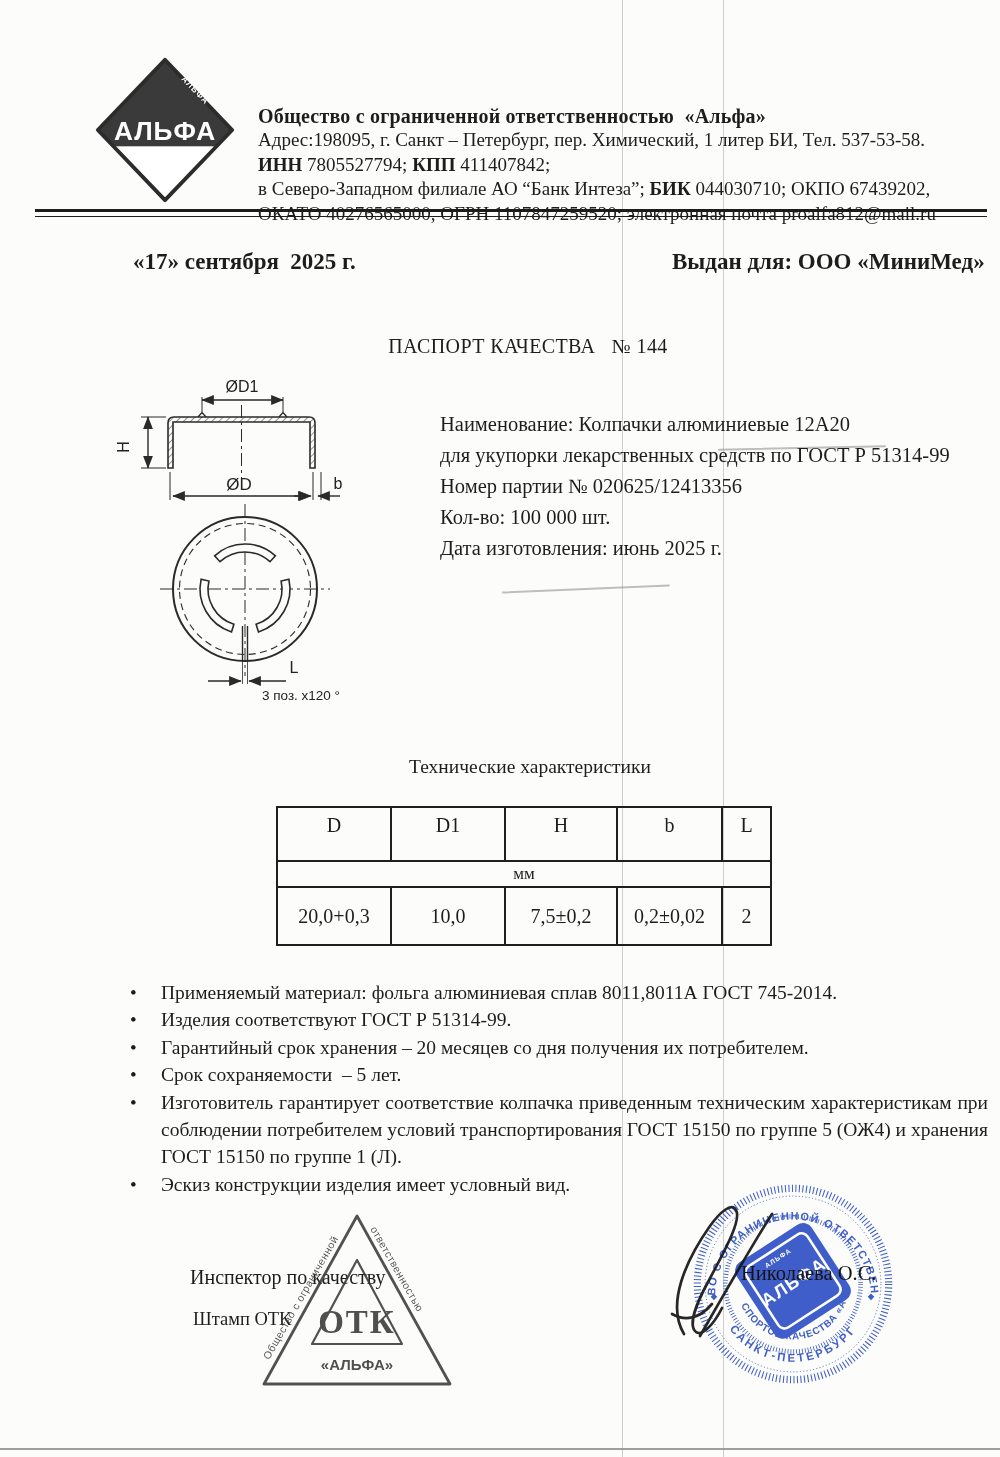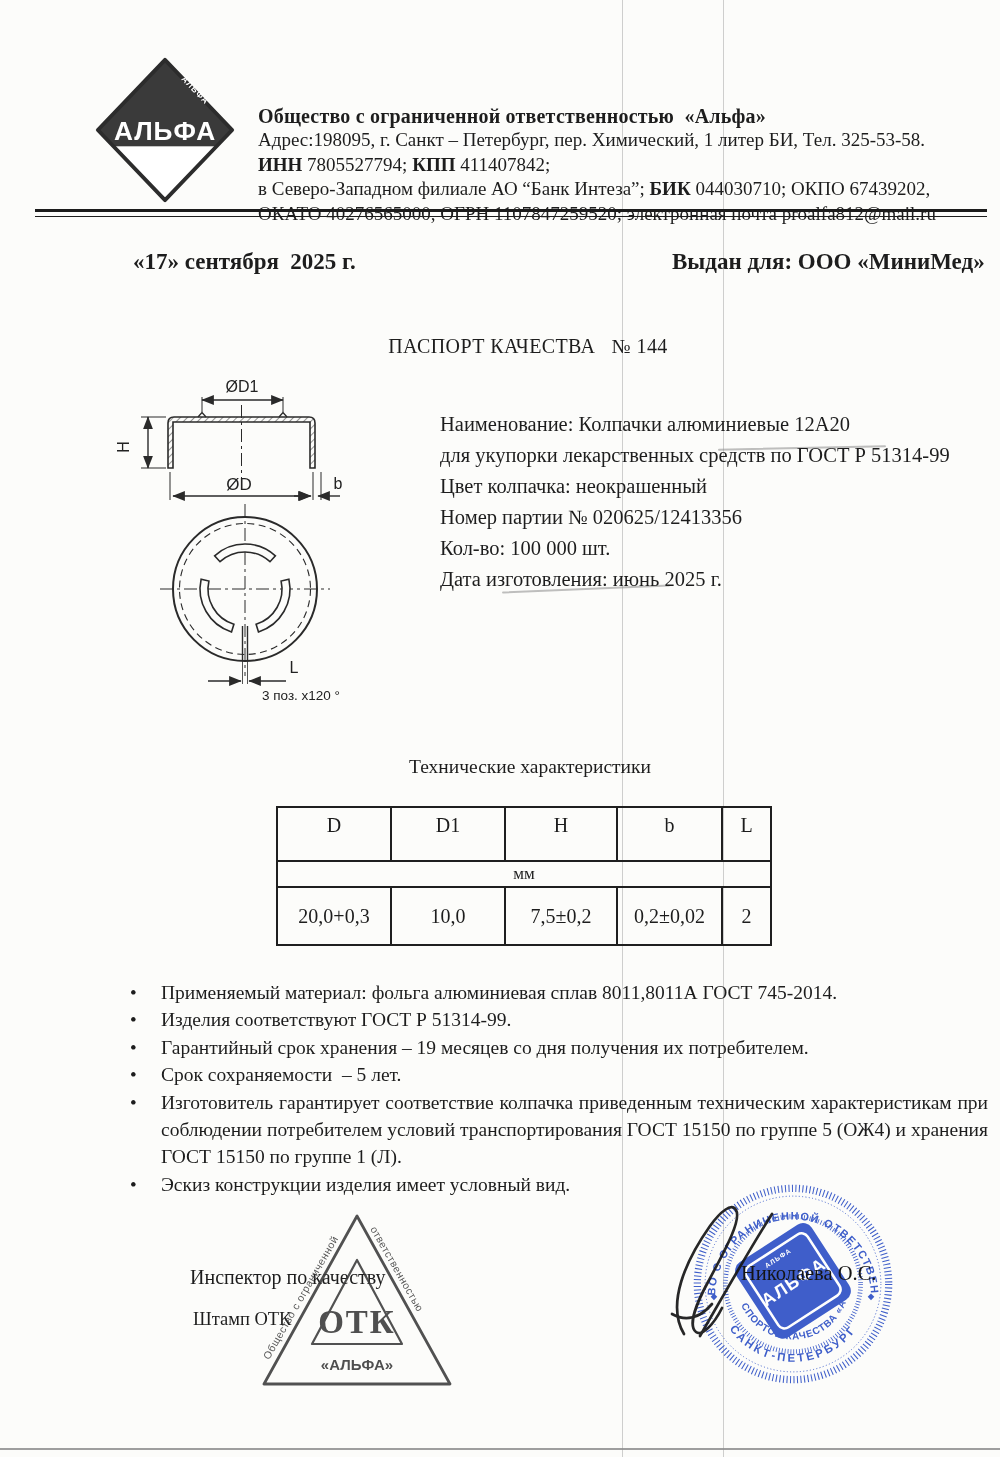--- a/index.html
+++ b/index.html
@@ -59,21 +59,21 @@
     <rect x="0" y="0" width="150" height="93" fill="#3a3a3a"></rect>
     <rect x="0" y="93" width="150" height="59" fill="#ffffff"></rect>
   </g>
   <path d="M75,4 L144,76 L75,148 L6,76 Z" fill="none" stroke="#2c2c2c" stroke-width="4" stroke-linejoin="round"></path>
   <text x="75" y="86" text-anchor="middle" font-size="27" font-weight="bold" fill="#ffffff" letter-spacing="1">АЛЬФА</text>
   <text x="104" y="37" text-anchor="middle" font-size="8.5" font-weight="bold" fill="#ffffff" transform="rotate(46 104 37)" letter-spacing="1">АЛЬФА</text>
 </svg>
 
 <div class="abs hdr-block">
   <div class="company">Общество с ограниченной ответственностью  «Альфа»</div>
-  <div>Адрес:198095, г. Санкт – Петербург, пер. Химический, 1 литер БИ, Тел. 325-53-58.</div>
+  <div>Адрес:198095, г. Санкт – Петербург, пер. Химический, 1 литер БИ, Тел. 537-53-58.</div>
   <div><b>ИНН</b><span> 7805527794; </span><b>КПП</b><span> 411407842;</span></div>
   <div><span>в Северо-Западном филиале АО “Банк Интеза”; </span><b>БИК</b><span> 044030710; ОКПО 67439202,</span></div>
   <div><span>ОКАТО 40276565000, ОГРН 1107847259520; электронная почта </span><span class="u">proalfa812@mail.ru</span></div>
 </div>
 
 <div class="abs rule1"></div>
 <div class="abs rule2"></div>
 
 <div class="abs meta pre" style="left:133px;top:249px">«17» сентября  2025 г.</div>
 <div class="abs meta" style="left:672px;top:249px">Выдан для: ООО «МиниМед»</div>
@@ -137,21 +137,20 @@
     <text x="131" y="114" text-anchor="middle" font-size="17">ØD</text>
     <text x="230" y="113" text-anchor="middle" font-size="16">b</text>
     <text x="186" y="297" text-anchor="middle" font-size="16">L</text>
     <text x="193" y="324" text-anchor="middle" font-size="13.5">3 поз. х120 °</text>
   </g>
 </svg>
 
 <div class="abs product">
   <div>Наименование: Колпачки алюминиевые 12А20</div>
   <div>для укупорки лекарственных средств по ГОСТ Р 51314-99</div>
-  <div>Цвет колпачка: неокрашенный</div>
   <div>Номер партии № 020625/12413356</div>
   <div>Кол-во: 100 000 шт.</div>
   <div>Дата изготовления: июнь 2025 г.</div>
 </div>
 
 <div class="abs pencil" style="left:718px;top:447px;width:168px;height:2px;transform:rotate(-1.2deg)"></div>
 <div class="abs pencil" style="left:502px;top:588px;width:168px;height:2.4px;transform:rotate(-2.4deg)"></div>
 
 <div class="abs tbl-title">Технические характеристики</div>
 <table class="specs">
@@ -179,21 +178,21 @@
     <td>7,5±0,2</td>
     <td>0,2±0,02</td>
     <td>2</td>
   </tr>
 </tbody>
   </table>
 
 <div class="abs bullets">
   <div class="bi">Применяемый материал: фольга алюминиевая сплав 8011,8011А ГОСТ 745-2014.</div>
   <div class="bi">Изделия соответствуют ГОСТ Р 51314-99.</div>
-  <div class="bi">Гарантийный срок хранения – 19 месяцев со дня получения их потребителем.</div>
+  <div class="bi">Гарантийный срок хранения – 20 месяцев со дня получения их потребителем.</div>
   <div class="bi pre">Срок сохраняемости  – 5 лет.</div>
   <div class="bi just">Изготовитель гарантирует соответствие колпачка приведенным техническим характеристикам при соблюдении потребителем условий  транспортирования ГОСТ 15150 по группе 5 (ОЖ4) и хранения ГОСТ 15150 по группе 1 (Л).</div>
   <div class="bi">Эскиз конструкции изделия имеет условный вид.</div>
 </div>
 
 <div class="abs sig-label" style="left:190px;top:1266px;font-size:20px">Инспектор по качеству</div>
 <div class="abs sig-label" style="left:193px;top:1309px;font-size:18.5px">Штамп ОТК</div>
 
 <svg class="abs" style="left:252px;top:1206px;z-index:2" width="210" height="186" viewBox="0 0 210 186">
   <defs>

